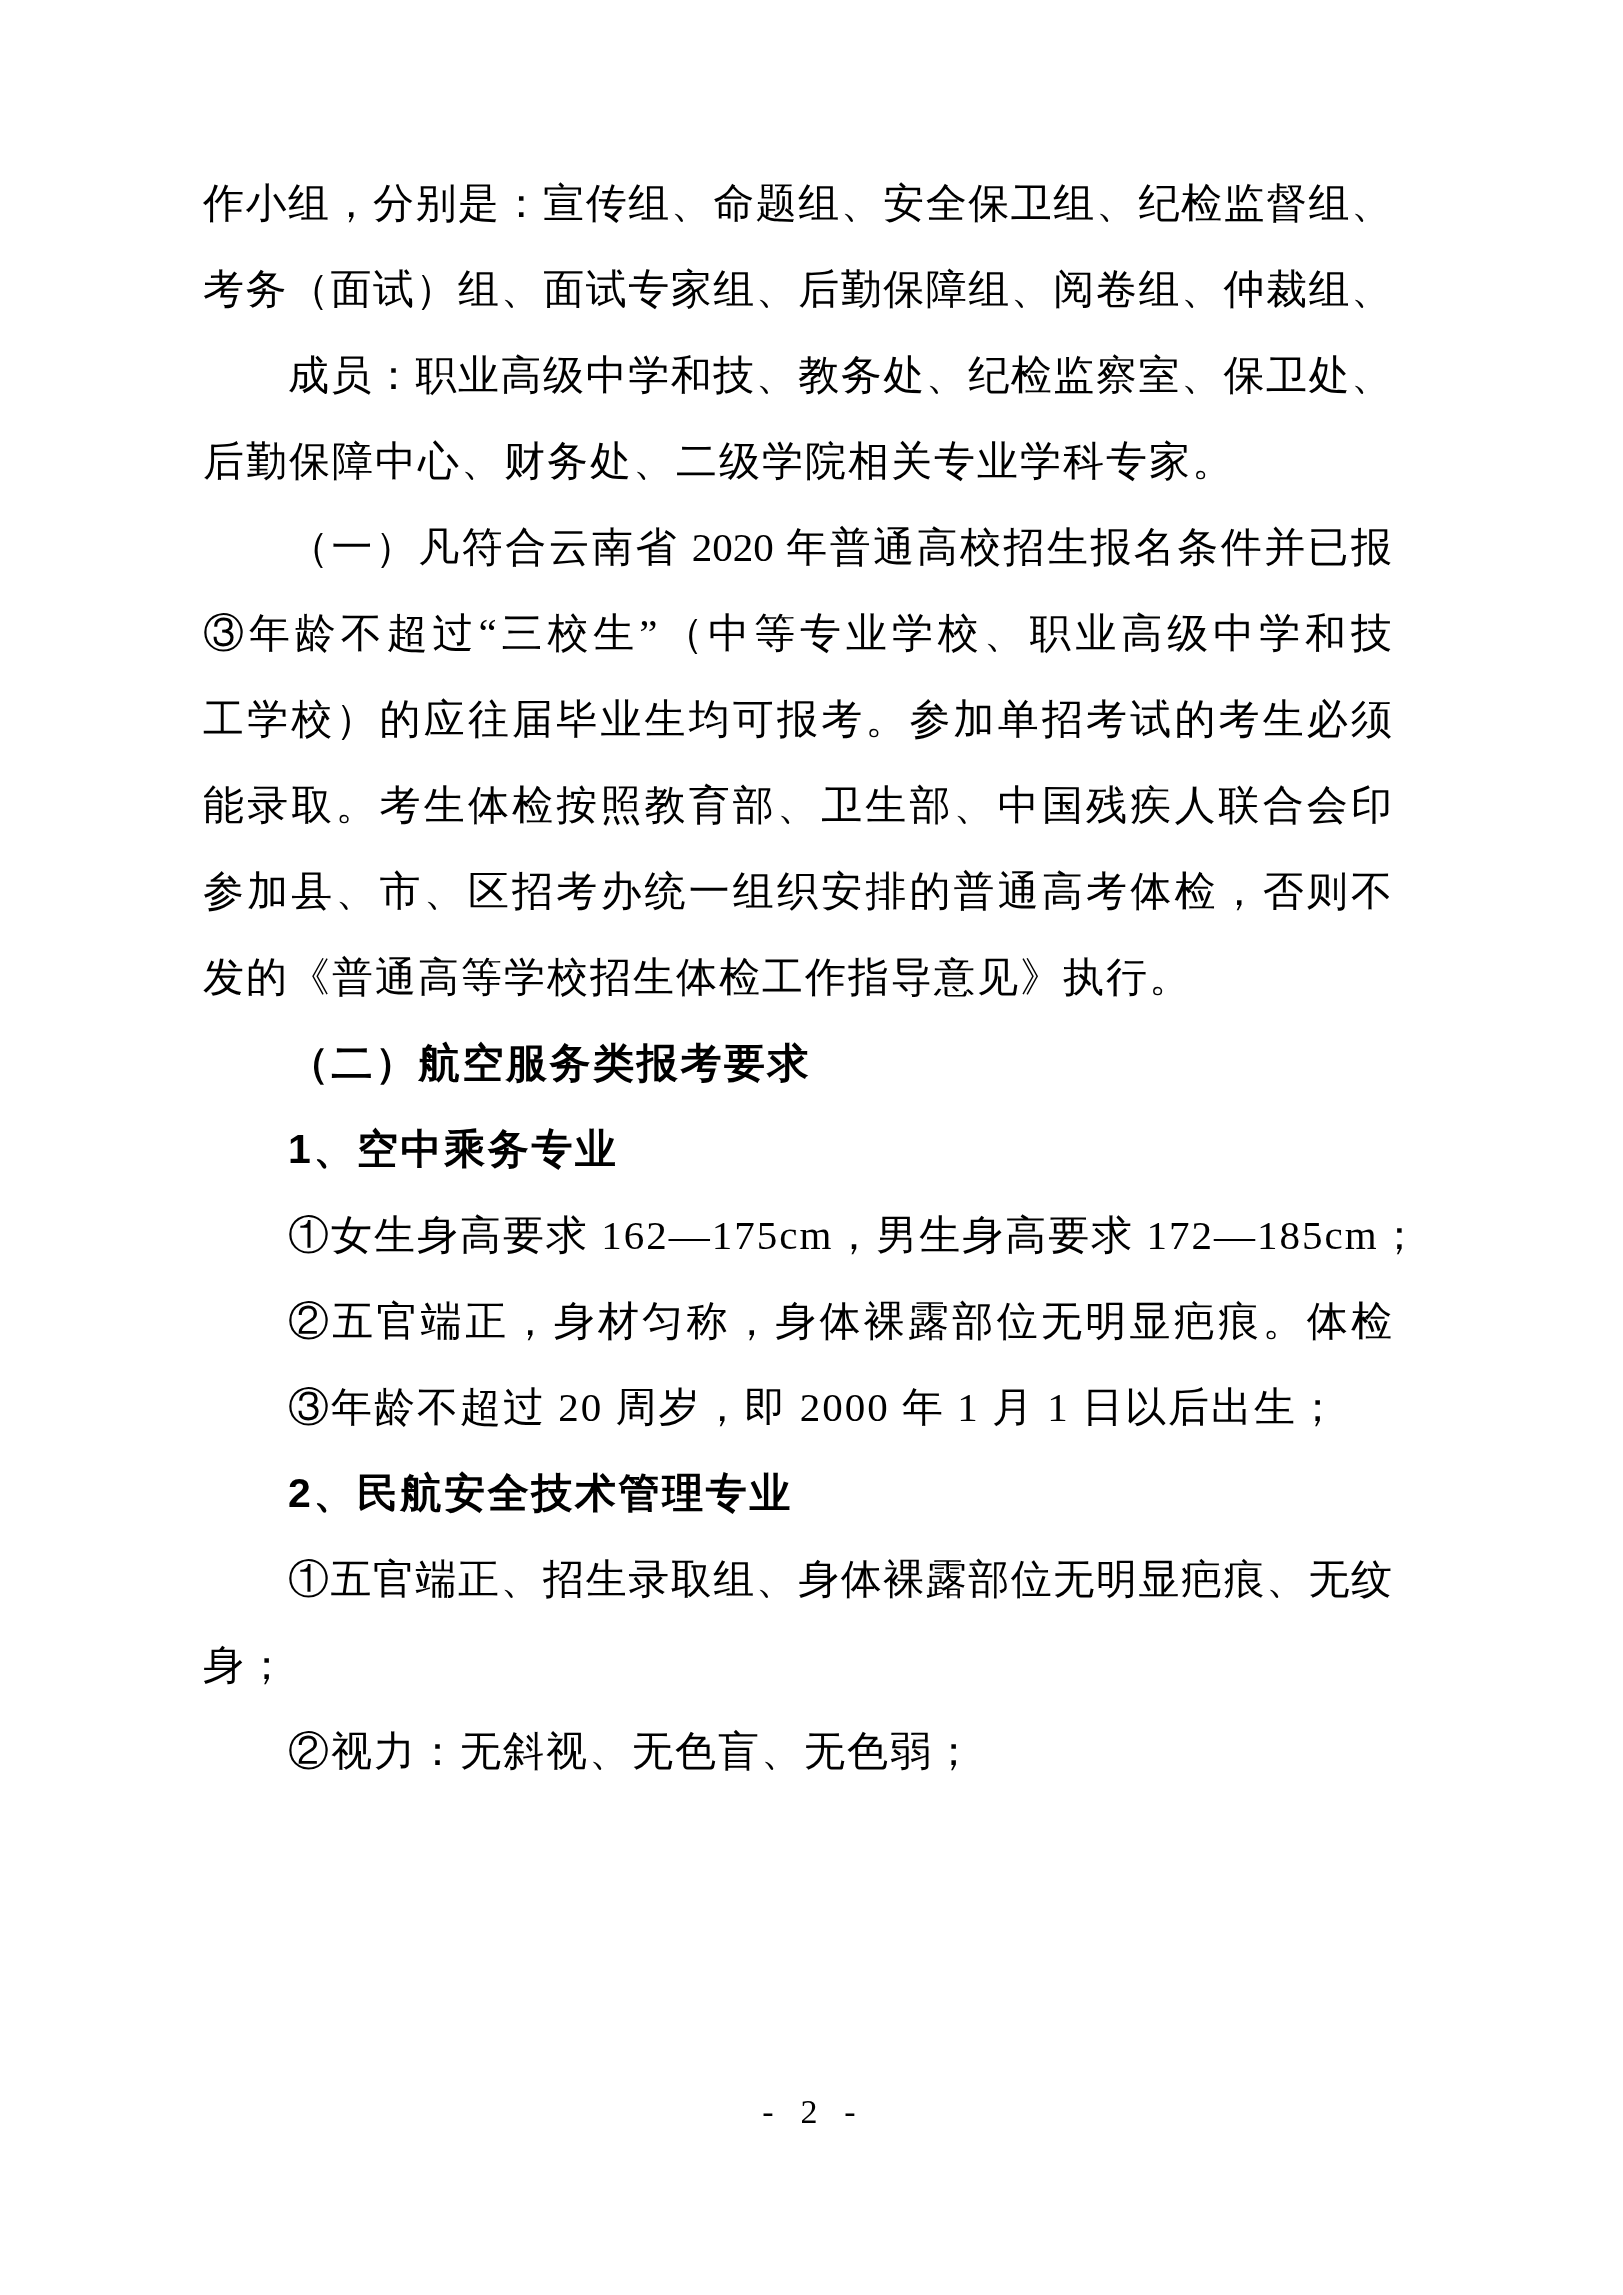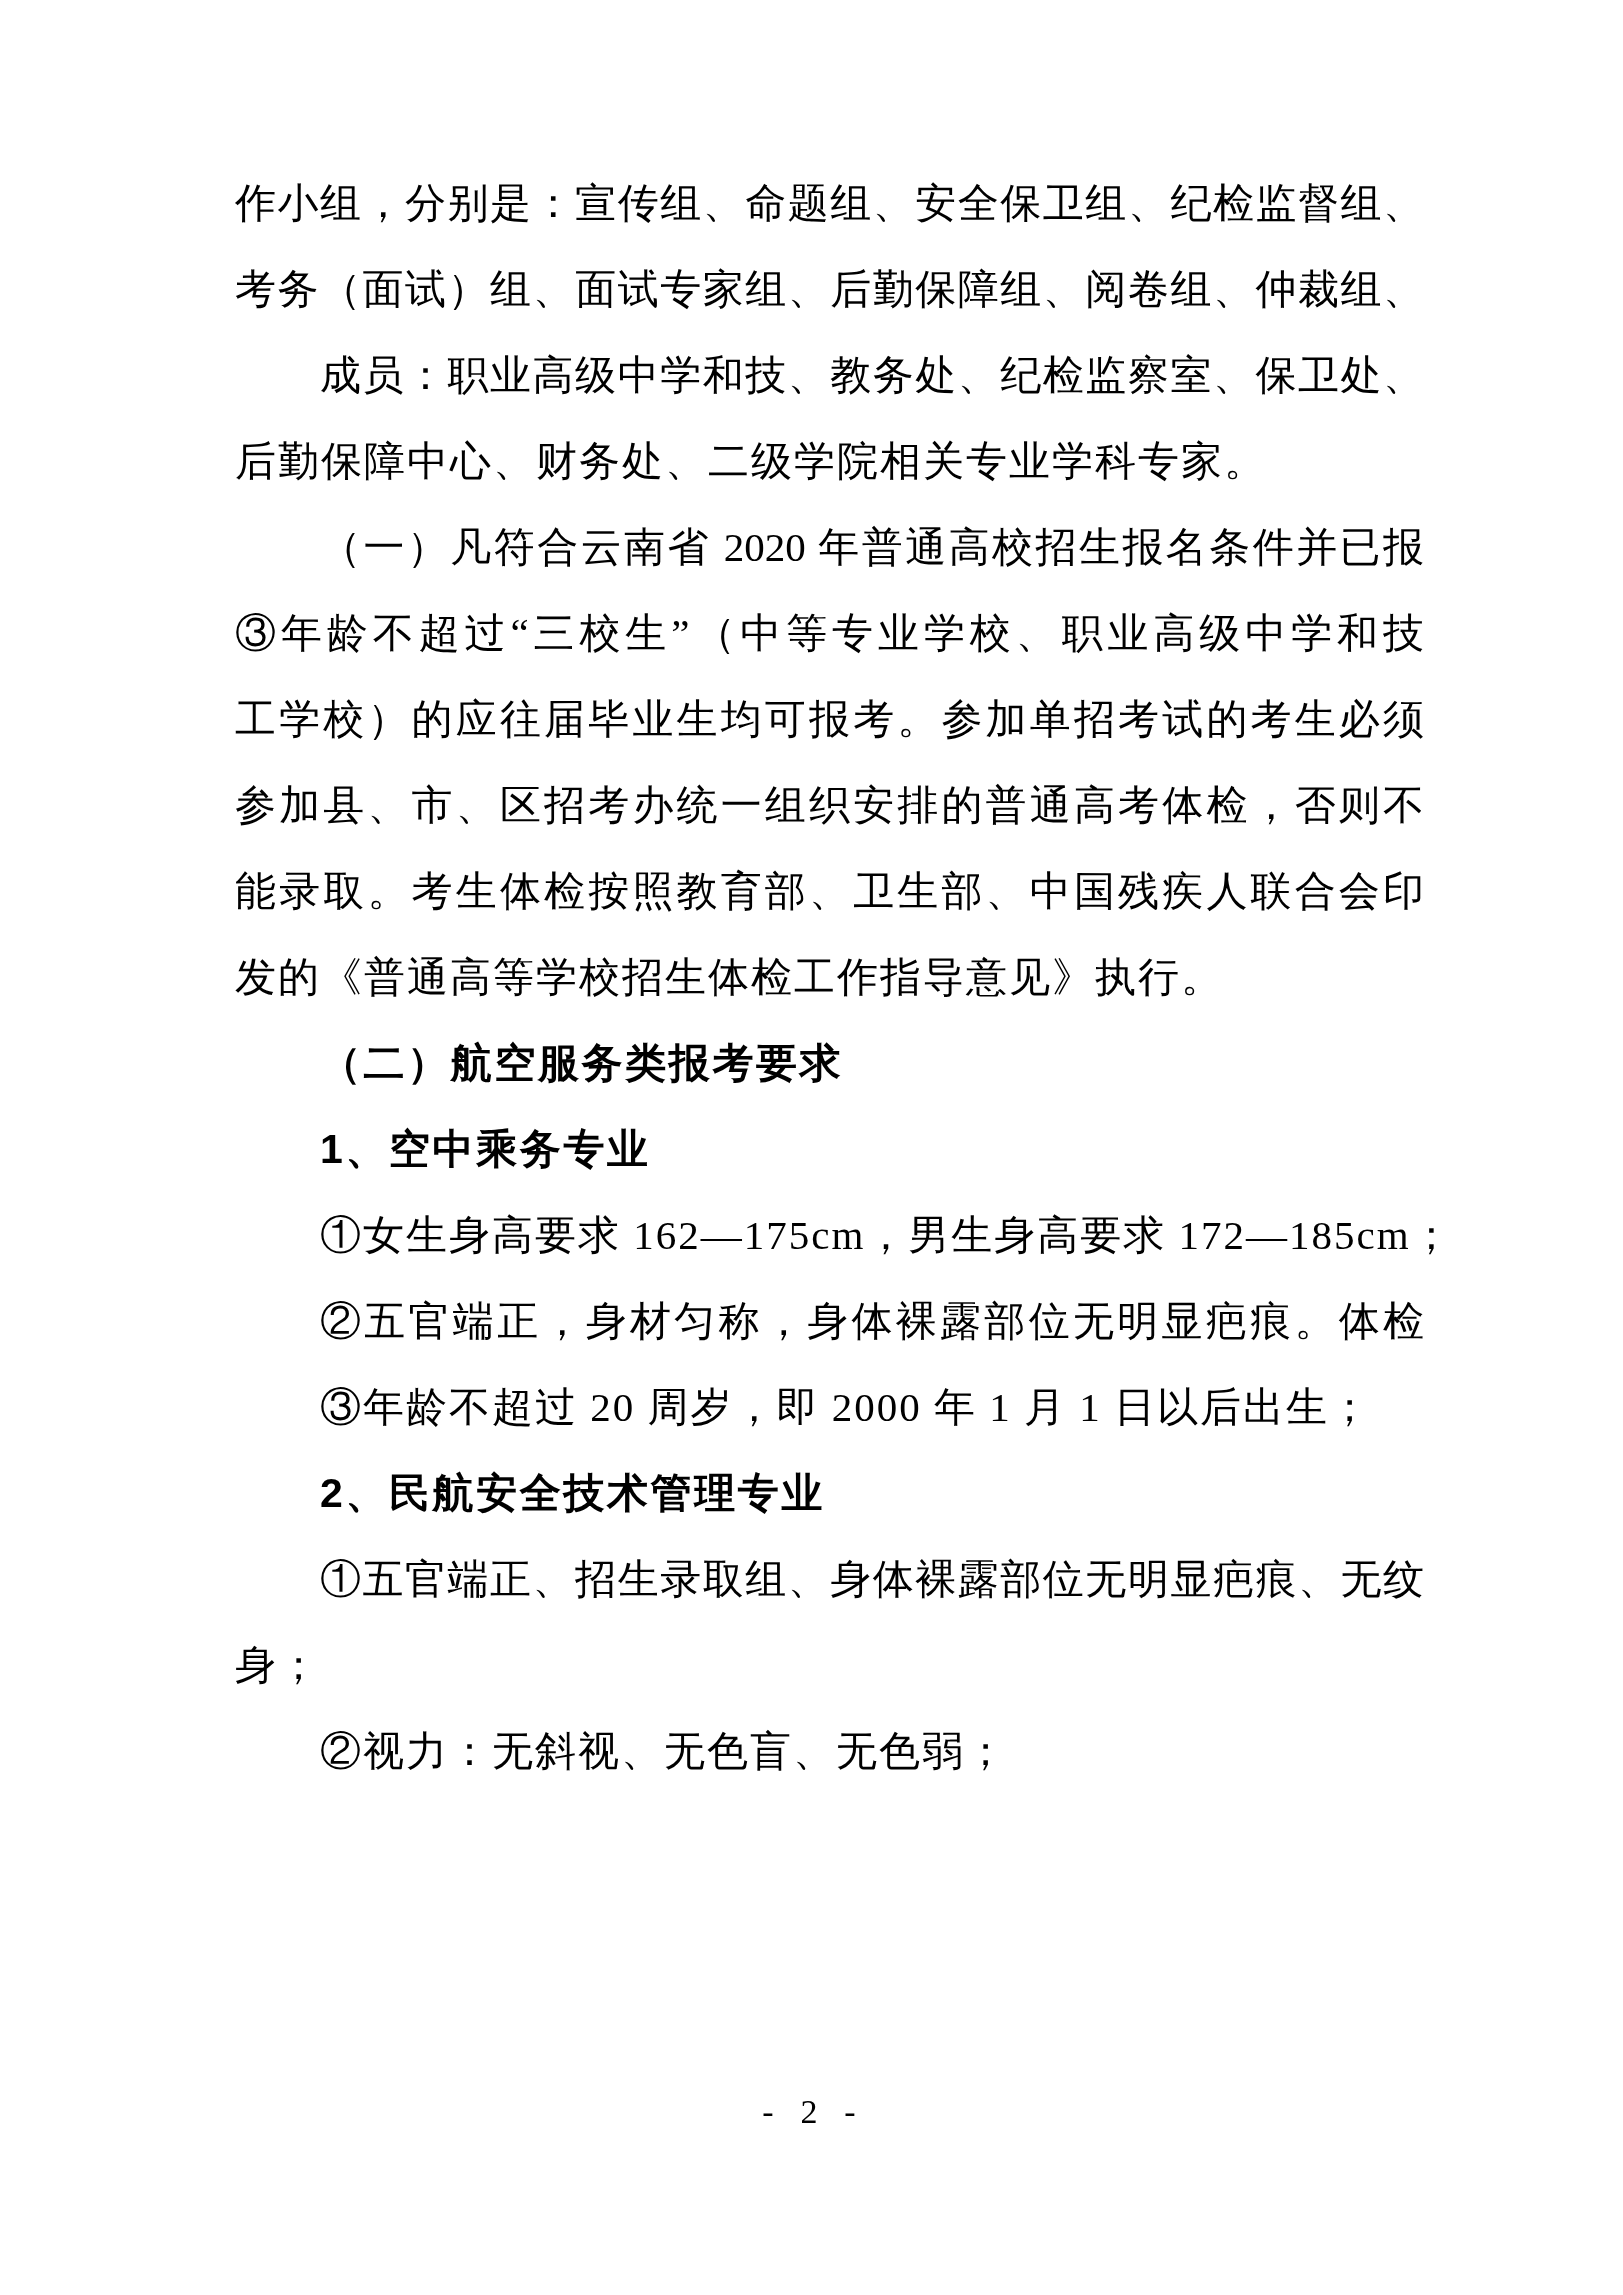--- a/index.html
+++ b/index.html
@@ -11,21 +11,21 @@
     position: relative;
     width: 1623px;
     height: 2295px;
     background: #ffffff;
     color: #000000;
     font-family: "Liberation Serif", "DejaVu Serif", serif;
     overflow: hidden;
   }
   .content {
     position: absolute;
-    left: 235px;
+    left: 203px;
     top: 160px;
     width: 1189px;
   }
   .line {
     height: 86px;
     line-height: 86px;
     font-size: 41px;
     letter-spacing: 2px;
     white-space: nowrap;
     color: #000000;
@@ -67,22 +67,22 @@
 
 <div class="page">
   <div class="content">
     <div class="line fill">作小组，分别是：宣传组、命题组、安全保卫组、纪检监督组、</div>
     <div class="line fill">考务（面试）组、面试专家组、后勤保障组、阅卷组、仲裁组、</div>
     <div class="line fill ind">成员：职业高级中学和技、教务处、纪检监察室、保卫处、</div>
     <div class="line">后勤保障中心、财务处、二级学院相关专业学科专家。</div>
     <div class="line fill ind">（一）凡符合云南省 2020 年普通高校招生报名条件并已报</div>
     <div class="line fill">③年龄不超过“三校生”（中等专业学校、职业高级中学和技</div>
     <div class="line fill">工学校）的应往届毕业生均可报考。参加单招考试的考生必须</div>
+    <div class="line fill">能录取。考生体检按照教育部、卫生部、中国残疾人联合会印</div>
     <div class="line fill">参加县、市、区招考办统一组织安排的普通高考体检，否则不</div>
-    <div class="line fill">能录取。考生体检按照教育部、卫生部、中国残疾人联合会印</div>
     <div class="line">发的《普通高等学校招生体检工作指导意见》执行。</div>
     <div class="line hd ind">（二）航空服务类报考要求</div>
     <div class="line hd ind">1、空中乘务专业</div>
     <div class="line ind">①女生身高要求 162—175cm，男生身高要求 172—185cm；</div>
     <div class="line fill ind">②五官端正，身材匀称，身体裸露部位无明显疤痕。体检</div>
     <div class="line ind">③年龄不超过 20 周岁，即 2000 年 1 月 1 日以后出生；</div>
     <div class="line hd ind">2、民航安全技术管理专业</div>
     <div class="line fill ind">①五官端正、招生录取组、身体裸露部位无明显疤痕、无纹</div>
     <div class="line">身；</div>
     <div class="line ind">②视力：无斜视、无色盲、无色弱；</div>

